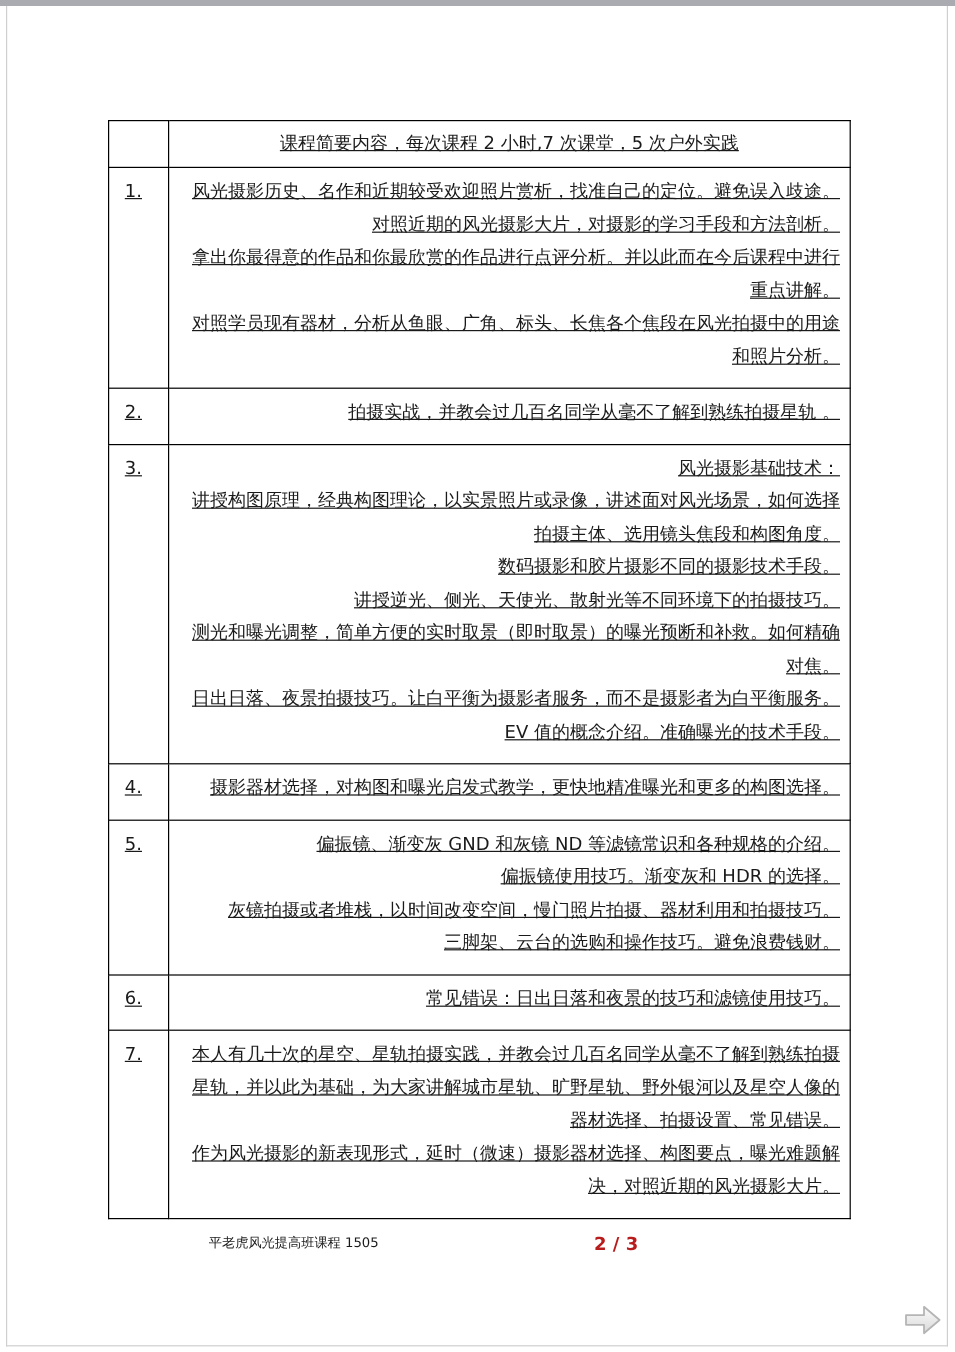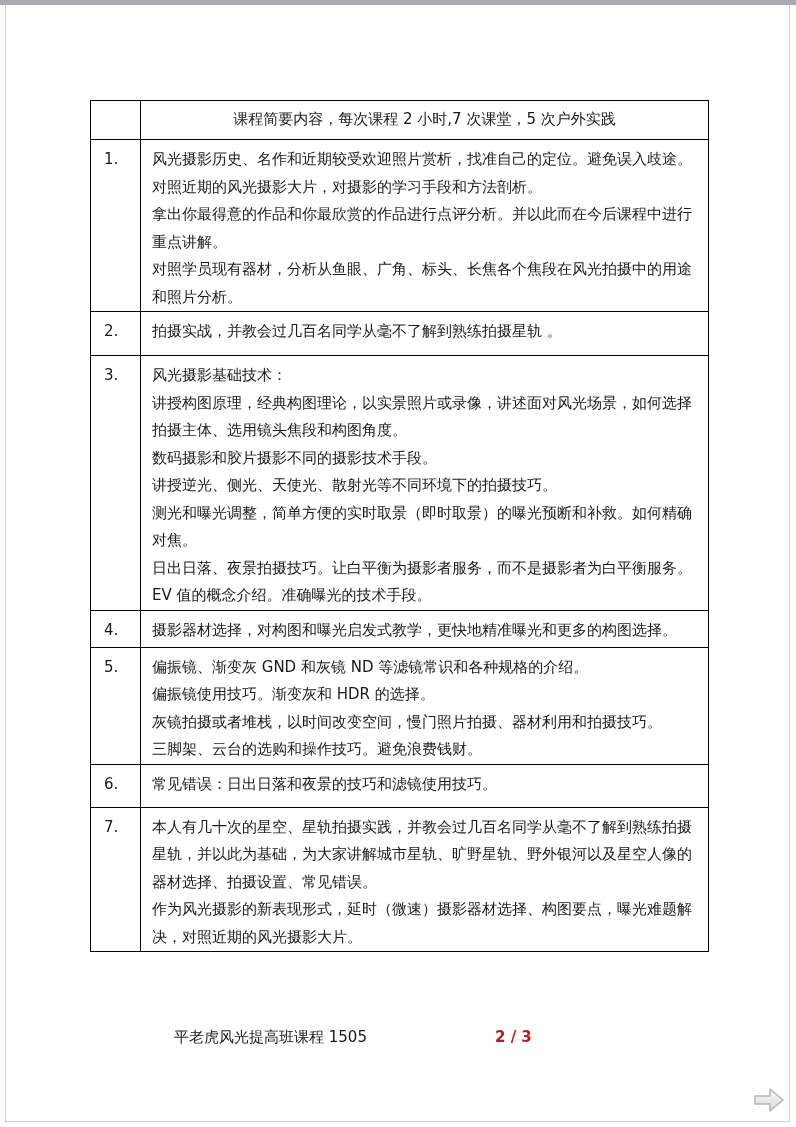--- a/index.html
+++ b/index.html
@@ -31,55 +31,57 @@
   }
 
   
   table.course {
     position: absolute; left: 90px; top: 100px;
     width: 618px;
     border-collapse: collapse;
     table-layout: fixed;
     font-size: 15px;
     color: #1a1a1a;
+    text-decoration: underline;
   }
   table.course col.c-num { width: 50px; }
   table.course col.c-body { width: 568px; }
   table.course td {
     border: 1px solid #000000;
     vertical-align: top;
     line-height: 27.5px;
   }
   td.num-cell {
     padding: 6px 0 0 13px;
     font-size: 15px;
   }
   td.body-cell {
-    padding: 6px 8px 0 11px;
+    padding: 6px 8px 12px 11px;
     white-space: pre-line;
+    text-align: right;
   }
   tr.hdr td {
     height: 39px;
     text-align: center;
     vertical-align: middle;
     padding: 0;
     white-space: normal;
   }
   tr.r1 td { height: 172px; }
   tr.r2 td { height: 44px; }
   tr.r3 td { height: 247px; }
   tr.r4 td { height: 37px; }
   tr.r5 td { height: 110px; }
   tr.r6 td { height: 43px; }
   tr.r7 td { height: 139px; }
 
   
   .footer-title {
     position: absolute; left: 174px; top: 1028px;
-    font-size: 15px; color: #1a1a1a;
+    font-size: 11px; color: #1a1a1a;
   }
   .footer-pagenum {
     position: absolute; left: 495px; top: 1028px;
     font-size: 15px; font-weight: bold; color: #b91c1c;
   }
 
   
   .next-arrow {
     position: absolute; left: 752px; top: 1084px;
     width: 34px; height: 32px;

